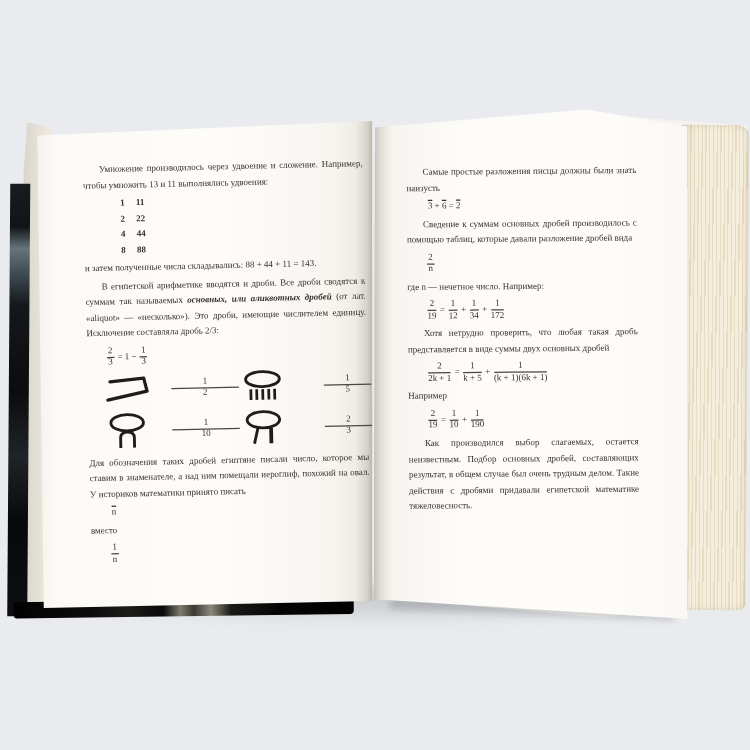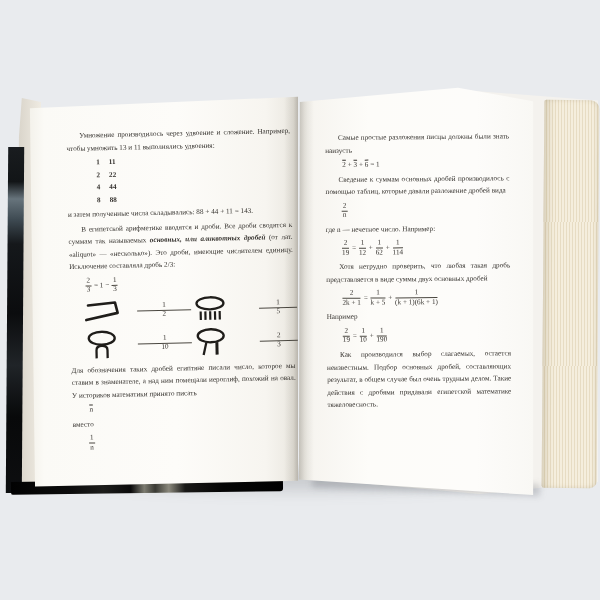--- a/index.html
+++ b/index.html
@@ -26,21 +26,21 @@
   .cover-bottom{position:absolute;left:11px;top:480px;width:272px;height:13px;transform:rotate(-.8deg);
     background:linear-gradient(90deg,#020202 0%,#0c0c0c 22%,#1d1d1b 34%,#0a0a0a 44%,#7c7b70 49%,
       #3a3a34 53%,#8a887c 58%,#191917 64%,#050505 78%,#000 100%);
     border-radius:0 0 3px 2px;}
   .page{position:absolute;}
   .page.left{left:28px;top:94px;width:270px;height:398px;
     background:linear-gradient(90deg,#f3f1ea 0%,#fbfaf6 6%,#fdfcf9 55%,#f7f5f0 88%,#ebe8e1 98%,#e4e0d8 100%);
     clip-path:polygon(0.7% 3.6%,100% 0.7%,100% 97.2%,2.6% 98.6%);}
   .page.right{left:298px;top:86px;width:237px;height:412px;
     background:linear-gradient(90deg,#e8e5de 0%,#f6f4ef 4%,#fdfcf9 30%,#fdfcfa 75%,#f9f8f4 100%);
-    clip-path:polygon(0.8% 3.9%,67.5% 0.4%,99.2% 3.7%,99.2% 99.3%,0.4% 95.5%);}
+    clip-path:polygon(0.8% 3.9%,67.5% 0.4%,99.2% 3.7%,99.2% 99.3%,0.4% 95.5%);padding-left:17px;}
   .spine-shade-l{position:absolute;right:0;top:0;bottom:0;width:14px;
     background:linear-gradient(90deg,rgba(90,85,70,0),rgba(90,85,70,.14) 70%,rgba(60,55,45,.26) 100%);}
   .spine-shade-r{position:absolute;left:0;top:0;bottom:0;width:16px;
     background:linear-gradient(270deg,rgba(90,85,70,0),rgba(90,85,70,.12) 60%,rgba(60,55,45,.24) 100%);}
   
   .content{position:absolute;font-size:7.2px;line-height:12.5px;}
   .page.left .content{left:38px;top:36px;width:224px;transform:rotate(-1.3deg);transform-origin:0 0;}
   .page.right .content{left:27px;top:46px;width:184px;transform:rotate(-.5deg);transform-origin:0 0;}
   .content p{margin:0 0 2px;text-align:justify;}
   p.ind{text-indent:13px;}
@@ -147,25 +147,25 @@
       <div class="eq"><span class="ov">n</span></div>
       <div class="noind">вместо</div>
       <div class="eq-tall"><span class="frac"><span class="num">1</span><span class="den">n</span></span></div>
     </div>
   </div>
 
   <div class="page right">
     <div class="spine-shade-r"></div>
     <div class="content">
       <p class="ind">Самые простые разложения писцы должны были знать наизусть</p>
-      <div class="eq"><span class="ov">2</span> + <span class="ov">3</span> + <span class="ov">6</span> = 1</div>
+      <div class="eq"><span class="ov">3</span> + <span class="ov">6</span> = <span class="ov">2</span></div>
       <p class="ind">Сведение к суммам основных дробей производилось с помощью таблиц, которые давали разложение дробей вида</p>
       <div class="eq-tall"><span class="frac"><span class="num">2</span><span class="den">n</span></span></div>
       <div class="noind">где n — нечетное число. Например:</div>
-      <div class="eq-tall"><span class="frac"><span class="num">2</span><span class="den">19</span></span> = <span class="frac"><span class="num">1</span><span class="den">12</span></span> + <span class="frac"><span class="num">1</span><span class="den">62</span></span> + <span class="frac"><span class="num">1</span><span class="den">114</span></span></div>
+      <div class="eq-tall"><span class="frac"><span class="num">2</span><span class="den">19</span></span> = <span class="frac"><span class="num">1</span><span class="den">12</span></span> + <span class="frac"><span class="num">1</span><span class="den">34</span></span> + <span class="frac"><span class="num">1</span><span class="den">172</span></span></div>
       <p class="ind">Хотя нетрудно проверить, что любая такая дробь представляется в виде суммы двух основных дробей</p>
       <div class="eq-tall"><span class="frac"><span class="num">2</span><span class="den">2k + 1</span></span> = <span class="frac"><span class="num">1</span><span class="den">k + 5</span></span> + <span class="frac"><span class="num">1</span><span class="den">(k + 1)(6k + 1)</span></span></div>
       <div class="noind">Например</div>
       <div class="eq-tall"><span class="frac"><span class="num">2</span><span class="den">19</span></span> = <span class="frac"><span class="num">1</span><span class="den">10</span></span> + <span class="frac"><span class="num">1</span><span class="den">190</span></span></div>
       <p class="ind">Как производился выбор слагаемых, остается неизвестным. Подбор основных дробей, составляющих результат, в общем случае был очень трудным делом. Такие действия с дробями придавали египетской математике тяжеловесность.</p>
     </div>
   </div>
 </div>
 
 </body></html>

